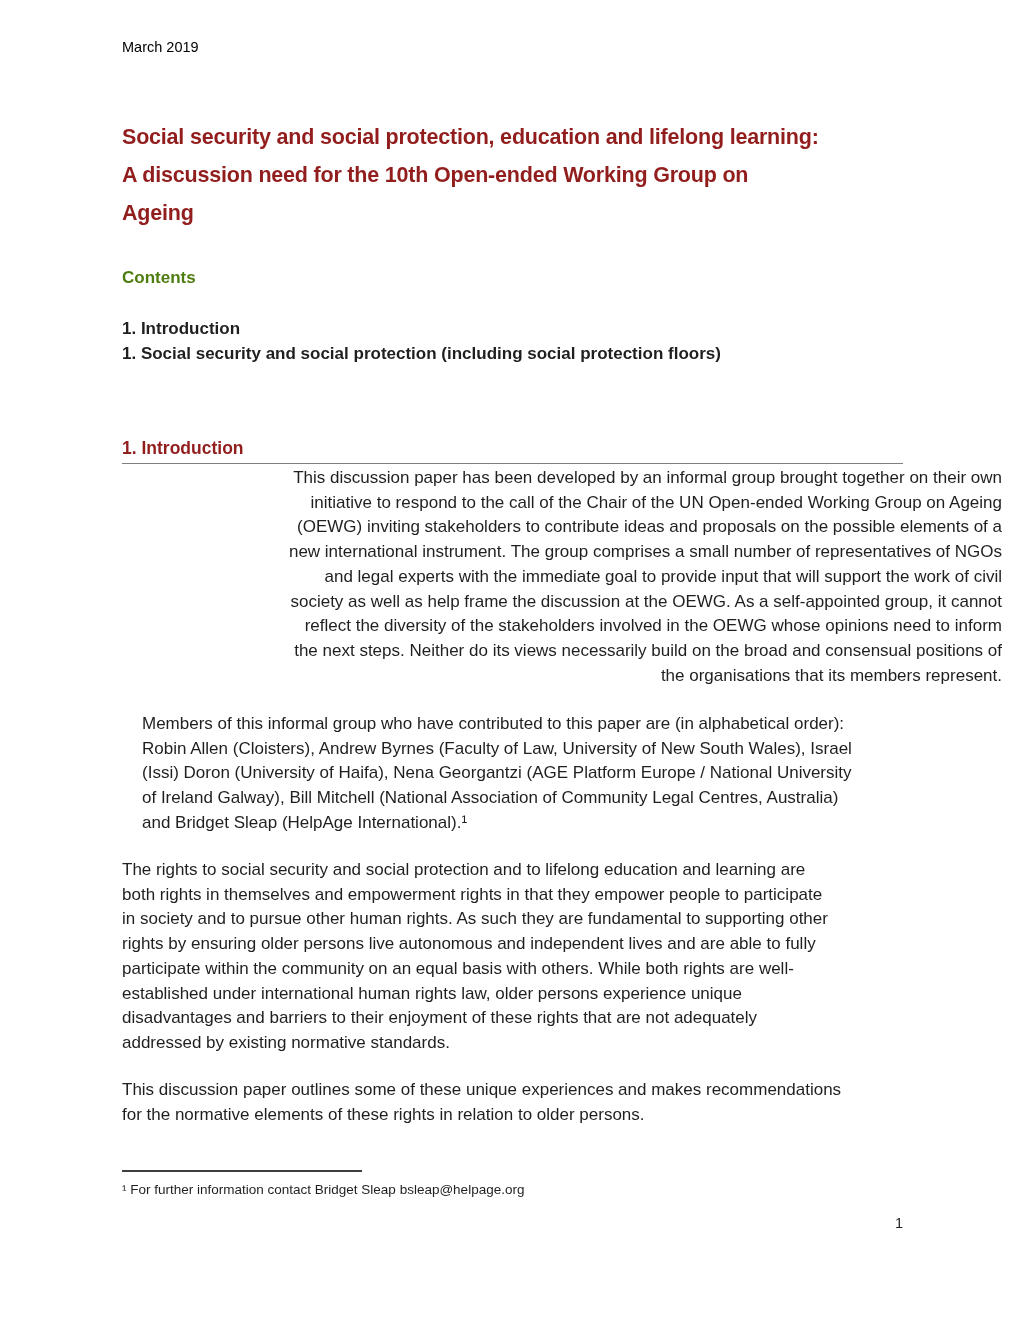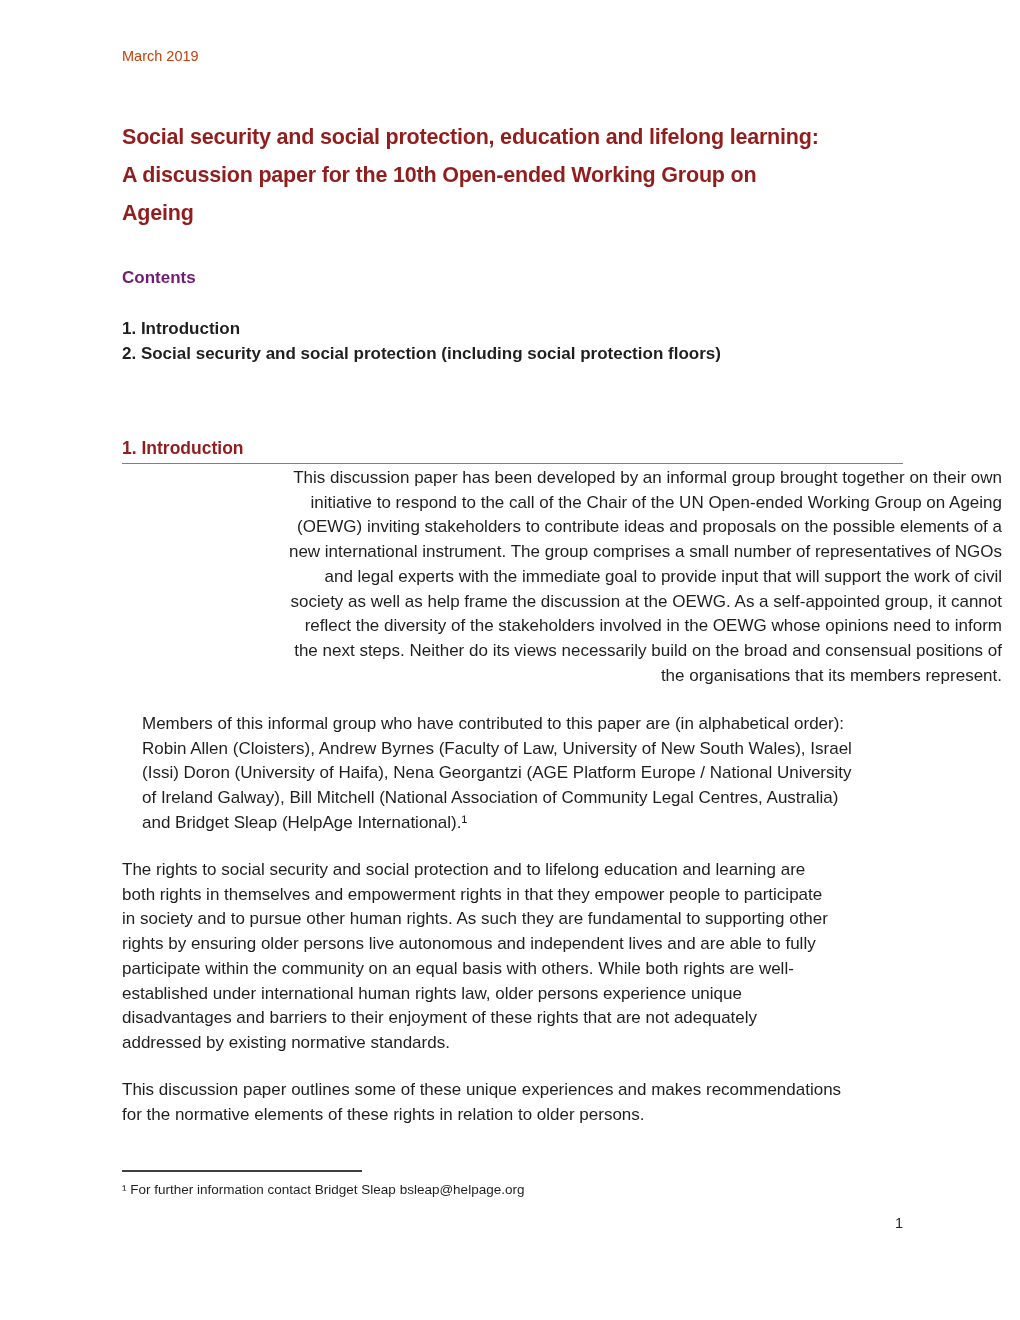--- a/index.html
+++ b/index.html
@@ -12,39 +12,39 @@
     width: 1020px;
     height: 1320px;
     background: #ffffff;
     font-family: "Liberation Sans", "DejaVu Sans", sans-serif;
     color: #1f1f1f;
     overflow: hidden;
   }
   .abs { position: absolute; left: 122px; width: 800px; }
 
   .doc-date {
-    top: 48px;
+    top: 39px;
     font-size: 14.5px;
-    color: #c2410c;
+    color: #000000;
   }
   .doc-title {
     top: 118px;
     width: 880px;
     font-size: 21.5px;
     font-weight: bold;
     line-height: 38px;
     letter-spacing: -0.2px;
     color: #921d1d;
     white-space: pre-line;
   }
   .contents-heading {
     top: 268px;
     font-size: 17px;
     font-weight: bold;
-    color: #701a75;
+    color: #4d7c0f;
   }
   .contents-list {
     top: 316px;
     font-size: 17px;
     font-weight: bold;
     line-height: 25px;
     color: #1f1f1f;
   }
   .section-heading {
     top: 438px;
@@ -85,28 +85,28 @@
   }
 </style>
 </head>
 <body>
 
 <div class="page">
 
   <div class="abs doc-date">March 2019</div>
 
   <div class="abs doc-title">Social security and social protection, education and lifelong learning:
-A discussion paper for the 10th Open-ended Working Group on
+A discussion need for the 10th Open-ended Working Group on
 Ageing</div>
 
   <div class="abs contents-heading">Contents</div>
 
   <div class="abs contents-list">
     <div>1. Introduction</div>
-    <div>2. Social security and social protection (including social protection floors)</div>
+    <div>1. Social security and social protection (including social protection floors)</div>
   </div>
 
   <div class="abs section-heading">1. Introduction</div>
 
   <div class="abs para para-1">This discussion paper has been developed by an informal group brought together on their own
 initiative to respond to the call of the Chair of the UN Open-ended Working Group on Ageing
 (OEWG) inviting stakeholders to contribute ideas and proposals on the possible elements of a
 new international instrument. The group comprises a small number of representatives of NGOs
 and legal experts with the immediate goal to provide input that will support the work of civil
 society as well as help frame the discussion at the OEWG. As a self-appointed group, it cannot

